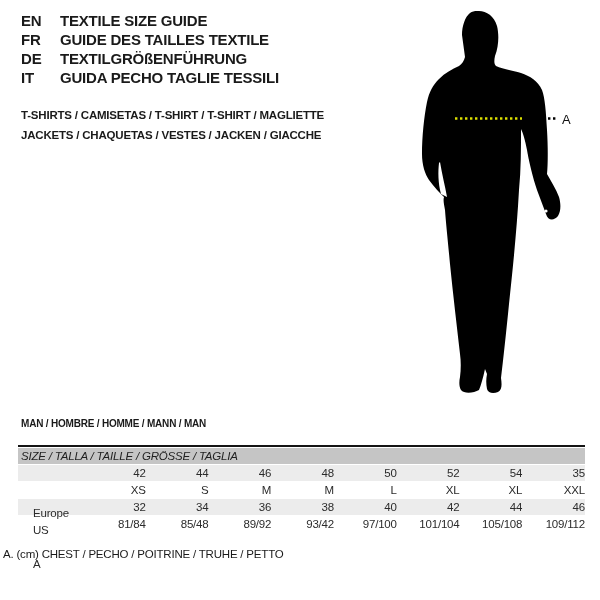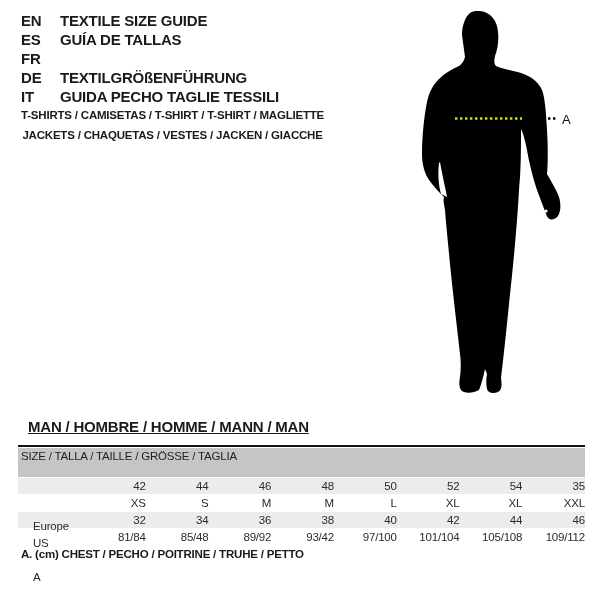--- a/index.html
+++ b/index.html
@@ -14,57 +14,54 @@
 
   
   .lang-block { left:21px; top:12px; }
   .lang-row { display:flex; height:19px; align-items:flex-start;
               font-weight:bold; font-size:15px; letter-spacing:-0.2px; }
   .lang-code { width:39px; }
 
   
   .cat-block { left:21px; top:106px; }
   .cat-line { height:19.5px; line-height:19.5px; font-weight:bold;
-              font-size:11.5px; letter-spacing:-0.2px; white-space:nowrap;text-align:center; }
+              font-size:11.5px; letter-spacing:-0.2px; white-space:nowrap; }
 
   
   .figure { left:395px; top:2px; width:205px; height:398px; }
 
   
-  .man-title { left:28px; top:418px; font-weight:bold; font-size:15px;
-               letter-spacing:-0.2px; white-space:nowrap;text-decoration:underline; }
+  .man-title { left:21px; top:418px; font-weight:bold; font-size:10px;
+               letter-spacing:-0.2px; white-space:nowrap; }
 
   
   .size-table { left:18px; top:445px; width:567px; border-top:2px solid #141414; }
-  .thead { margin-top:0.5px; height:29px; line-height:16.5px; background:#c5c5c5;
-           padding-left:3px; font-size:11.5px; letter-spacing:-0.2px; color:#1f1f1f; }
+  .thead { margin-top:0.5px; height:16px; line-height:16.5px; background:#c5c5c5;
+           padding-left:3px; font-size:11.5px; letter-spacing:-0.2px; color:#1f1f1f;font-style:italic; }
   .trow { display:flex; height:16px; line-height:16.5px; margin-top:1px;
           font-size:11.5px; letter-spacing:-0.2px; color:#2b2b2b; }
   .trow.stripe { background:#ececec; }
   .rlabel { width:50px; padding-left:15px;margin-top:40px; }
   .cell { flex:1; text-align:right; }
 
   
-  .footnote { left:21px; top:548px; font-weight:bold; font-size:11.5px;
+  .footnote { left:3px; top:548px; font-weight:normal; font-size:11.5px;
               letter-spacing:-0.2px; white-space:nowrap; }
 </style>
 </head>
 <body>
 
 <div class="abs lang-block" id="langBlock">
     <div class="lang-row">
       <span class="lang-code">EN</span>
       <span class="lang-label">TEXTILE SIZE GUIDE</span>
     </div>
     <div class="lang-row">
-      <span class="lang-code">ES</span>
-      <span class="lang-label">GUÍA DE TALLAS</span>
-    </div>
-    <div class="lang-row">
       <span class="lang-code">FR</span>
+      <span class="lang-label">GUIDE DES TAILLES TEXTILE</span>
     </div>
     <div class="lang-row">
       <span class="lang-code">DE</span>
       <span class="lang-label">TEXTILGRÖßENFÜHRUNG</span>
     </div>
     <div class="lang-row">
       <span class="lang-code">IT</span>
       <span class="lang-label">GUIDA PECHO TAGLIE TESSILI</span>
     </div>
   </div>

